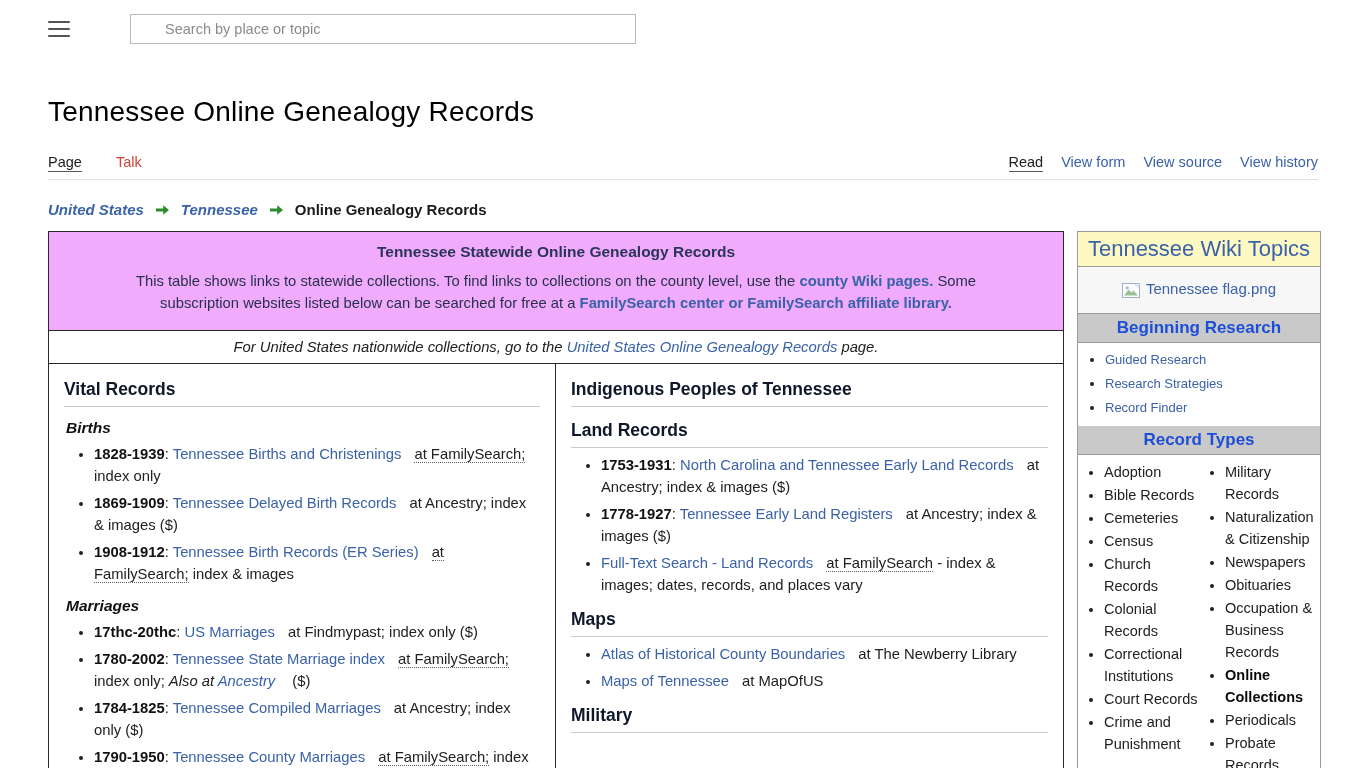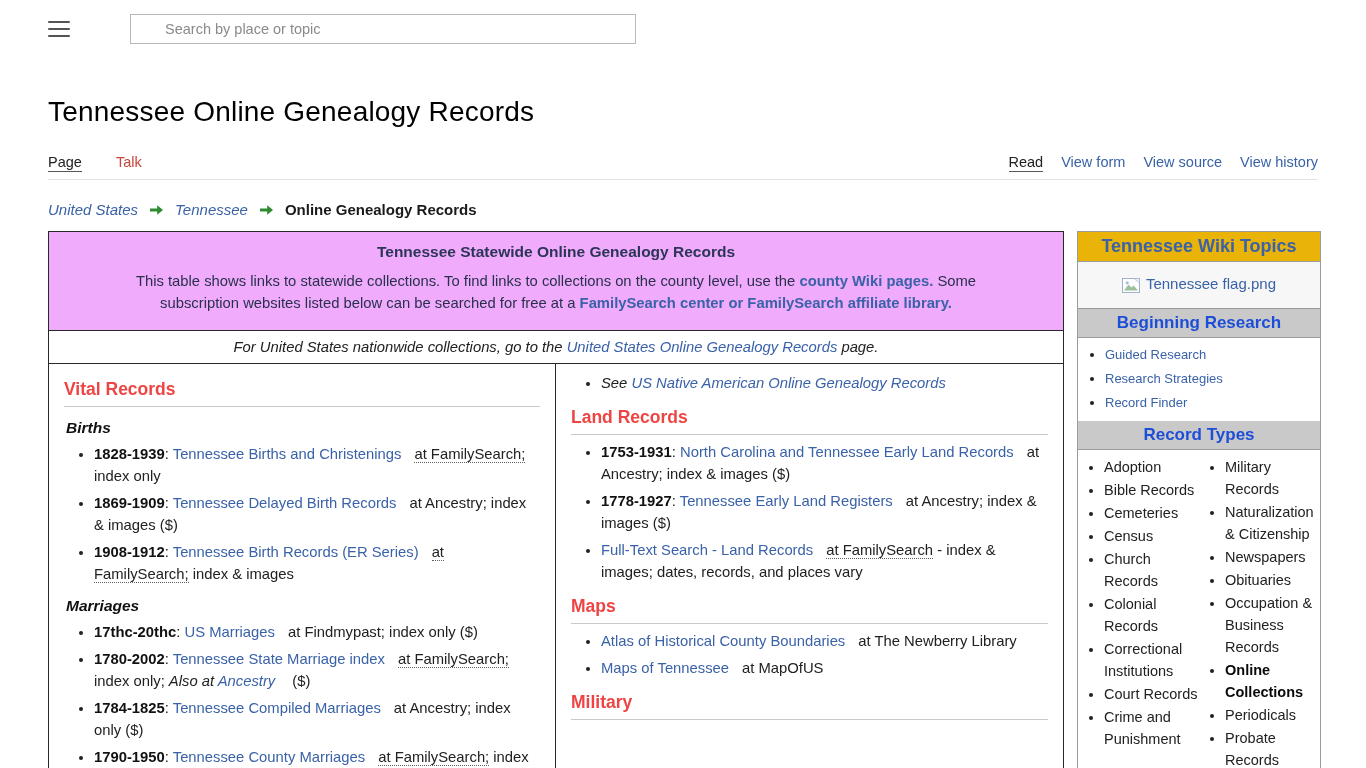--- a/index.html
+++ b/index.html
@@ -25,43 +25,43 @@
   .tabs-row{display:flex;justify-content:space-between;align-items:flex-end;
     margin:26px 48px 0 48px;border-bottom:1px solid #e2e2e2;padding-bottom:7px;font-size:14.5px;}
   .tabs-left{display:flex;gap:34px;}
   .tabs-right{display:flex;gap:18px;}
   .tab{color:#3a62a8;}
   .tab.active{color:#202122;border-bottom:1px solid #54595d;padding-bottom:1px;}
   .tab.new{color:#c8443c;}
 
   
   .breadcrumb{margin:21px 0 0 48px;font-size:15px;display:flex;align-items:center;gap:9px;}
-  .crumb-link{color:#3a62a8;font-style:italic;}
+  .crumb-link{color:#3a62a8;font-style:italic;font-weight:bold;}
   .crumb-current{font-weight:bold;color:#1a1a1a;}
   .crumb-arrow{display:inline-block;margin:0 2px;}
 
   
   .main-wrap{display:flex;align-items:flex-start;margin:13px 0 0 48px;}
   .main-box{width:1014px;border:1px solid #282828;background:#fff;flex:none;}
   .box-head{background:#f0abfc;text-align:center;padding:11px 60px 16px;border-bottom:1px solid #282828;}
   .box-head-title{font-weight:bold;font-size:15.5px;color:#2b3556;margin-bottom:9px;}
   .box-head-body{font-size:14.8px;line-height:22px;color:#28304c;}
   .box-note{text-align:center;font-style:italic;font-size:14.8px;padding:8px 10px;border-bottom:1px solid #282828;}
   .box-cols{display:flex;align-items:stretch;}
   .colcell{width:50%;padding:2px 15px 60px 15px;box-sizing:border-box;}
   .colcell.first{border-right:1px solid #282828;}
-  .sec-h{color:#ef4444;font-weight:bold;font-size:17.5px;margin:13px 0 0 0;
+  .sec-h{color:#0f172a;font-weight:bold;font-size:17.5px;margin:13px 0 0 0;
     border-bottom:1px solid #c9c9c9;padding-bottom:6px;}
   .sub-h{font-weight:bold;font-style:italic;font-size:15.5px;margin:12px 0 4px 2px;color:#111;}
   ul.rec-list{margin:6px 0 4px 0;padding-left:30px;}
   ul.rec-list li{font-size:14.8px;line-height:22px;margin-bottom:5px;color:#202122;}
 
   
   .sidebar{width:242px;margin-left:13px;border:1px solid #9a9a9a;flex:none;background:#fff;}
-  .sb-title{background:#eab308;color:#3a62a8;font-weight:bold;font-size:18px;text-align:center;
+  .sb-title{background:#fef9c3;color:#3a62a8;font-weight:normal;font-size:22px;text-align:center;
     padding:4px 2px;border-bottom:1px solid #9a9a9a;}
   .sb-flag{background:#f7f7f7;text-align:center;padding:13px 4px 15px;border-bottom:1px solid #9a9a9a;font-size:15px;}
   .sb-flag a{color:#3a62a8;}
   .sb-flag svg{vertical-align:middle;margin-right:2px;}
   .sb-h{background:#c9c9c9;color:#1d4ed8;font-weight:bold;font-size:17px;text-align:center;
     padding:4px 2px;border-bottom:1px solid #9a9a9a;}
   .sb-list{padding:5px 2px 6px 0;}
   .sb-list ul{margin:0;padding-left:27px;}
   .sb-list li{font-size:13px;line-height:24px;color:#202122;}
   .sb-list a{color:#3a62a8;}
@@ -128,23 +128,21 @@
           </ul>
           <div class="sub-h">Marriages</div>
           <ul class="rec-list">
             <li><b class="date">17thc-20thc</b><span>: </span><a class="lnk ext">US Marriages</a><span>at Findmypast; index only ($)</span></li>
             <li><b class="date">1780-2002</b><span>: </span><a class="lnk ext">Tennessee State Marriage index</a><span class="tip">at FamilySearch;</span><span> index only; </span><i>Also at </i><a class="lnk it ext">Ancestry</a><span> ($)</span></li>
             <li><b class="date">1784-1825</b><span>: </span><a class="lnk ext">Tennessee Compiled Marriages</a><span>at Ancestry; index only ($)</span></li>
             <li><b class="date">1790-1950</b><span>: </span><a class="lnk ext">Tennessee County Marriages</a><span class="tip">at FamilySearch;</span><span> index &amp; images</span></li>
           </ul>
         </div>
       <div class="colcell">
-          <ul class="rec-list">
-            <li><i>See </i><a class="lnk it">US Native American Online Genealogy Records</a></li>
-          </ul>
+          <div class="sec-h">Indigenous Peoples of Tennessee</div>
           <div class="sec-h">Land Records</div>
           <ul class="rec-list">
             <li><b class="date">1753-1931</b><span>: </span><a class="lnk ext">North Carolina and Tennessee Early Land Records</a><span>at Ancestry; index &amp; images ($)</span></li>
             <li><b class="date">1778-1927</b><span>: </span><a class="lnk ext">Tennessee Early Land Registers</a><span>at Ancestry; index &amp; images ($)</span></li>
             <li><a class="lnk ext">Full-Text Search - Land Records</a><span class="tip">at FamilySearch</span><span> - index &amp; images; dates, records, and places vary</span></li>
           </ul>
           <div class="sec-h">Maps</div>
           <ul class="rec-list">
             <li><a class="lnk ext">Atlas of Historical County Boundaries</a><span>at The Newberry Library</span></li>
             <li><a class="lnk ext">Maps of Tennessee</a><span>at MapOfUS</span></li>

